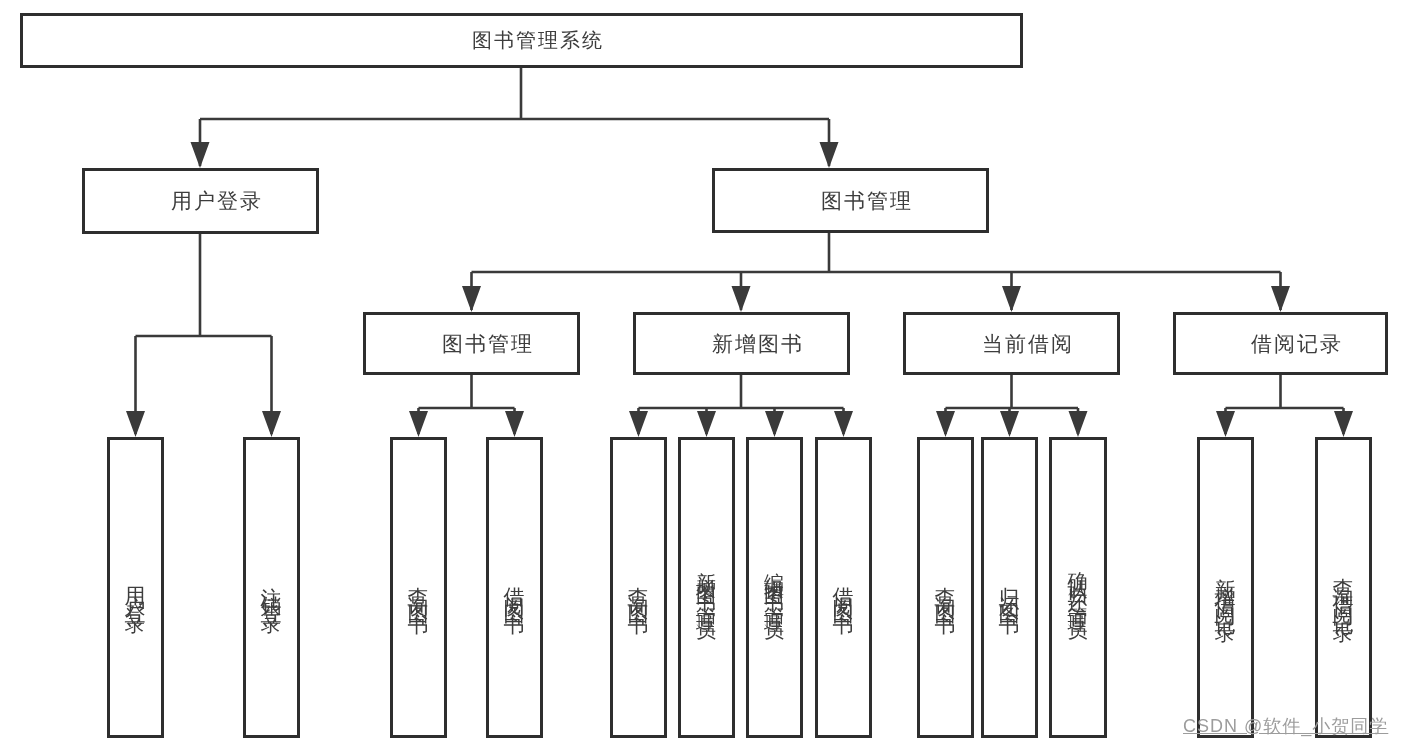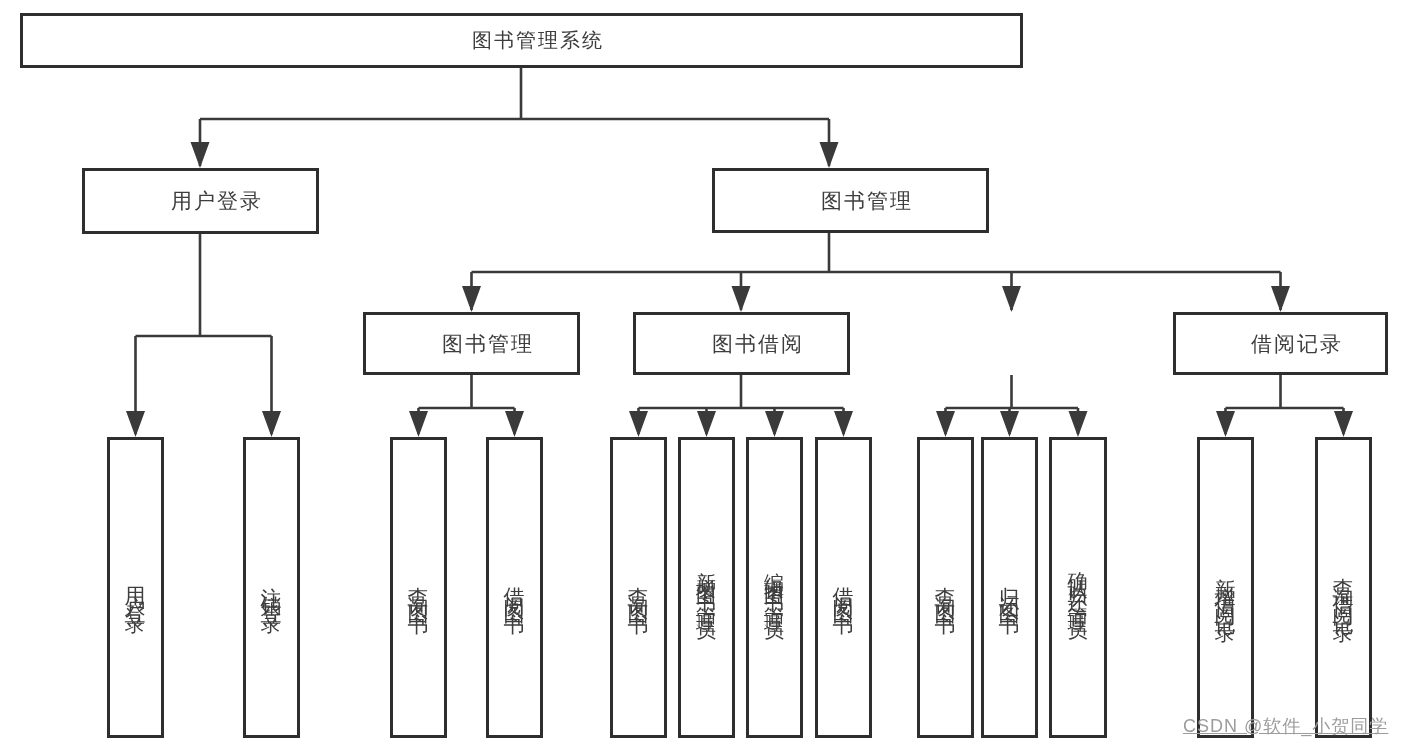--- a/index.html
+++ b/index.html
@@ -94,21 +94,22 @@
       M1216 411 L1235 411 L1225.5 437 Z
       M1334 411 L1353 411 L1343.5 437 Z"></path>
   </svg>
 
   <div class="box h-box root-box" style="left:20px; top:13px; width:1003px; height:55px;">图书管理系统</div>
 
   <div class="box h-box" style="left:82px; top:168px; width:237px; height:66px;">用户登录</div>
   <div class="box h-box" style="left:712px; top:168px; width:277px; height:65px;">图书管理</div>
 
   <div class="box h-box" style="left:363px; top:312px; width:217px; height:63px;">图书管理</div>
-  <div class="box h-box" style="left:633px; top:312px; width:217px; height:63px;">图书借阅</div>
+  <div class="box h-box" style="left:633px; top:312px; width:217px; height:63px;">新增图书</div>
+  <div class="box h-box" style="left:903px; top:312px; width:217px; height:63px;">当前借阅</div>
   <div class="box h-box" style="left:1173px; top:312px; width:215px; height:63px;">借阅记录</div>
 
   <div class="box leaf" style="left:107px; top:437px; width:57px; height:301px;">用户登录</div>
   <div class="box leaf" style="left:243px; top:437px; width:57px; height:301px;">注销登录</div>
 
   <div class="box leaf" style="left:390px; top:437px; width:57px; height:301px;">查询图书</div>
   <div class="box leaf" style="left:486px; top:437px; width:57px; height:301px;">借阅图书</div>
 
   <div class="box leaf" style="left:610px; top:437px; width:57px; height:301px;">查询图书</div>
   <div class="box leaf long" style="left:678px; top:437px; width:57px; height:301px;">新增图书（管理员）</div>

